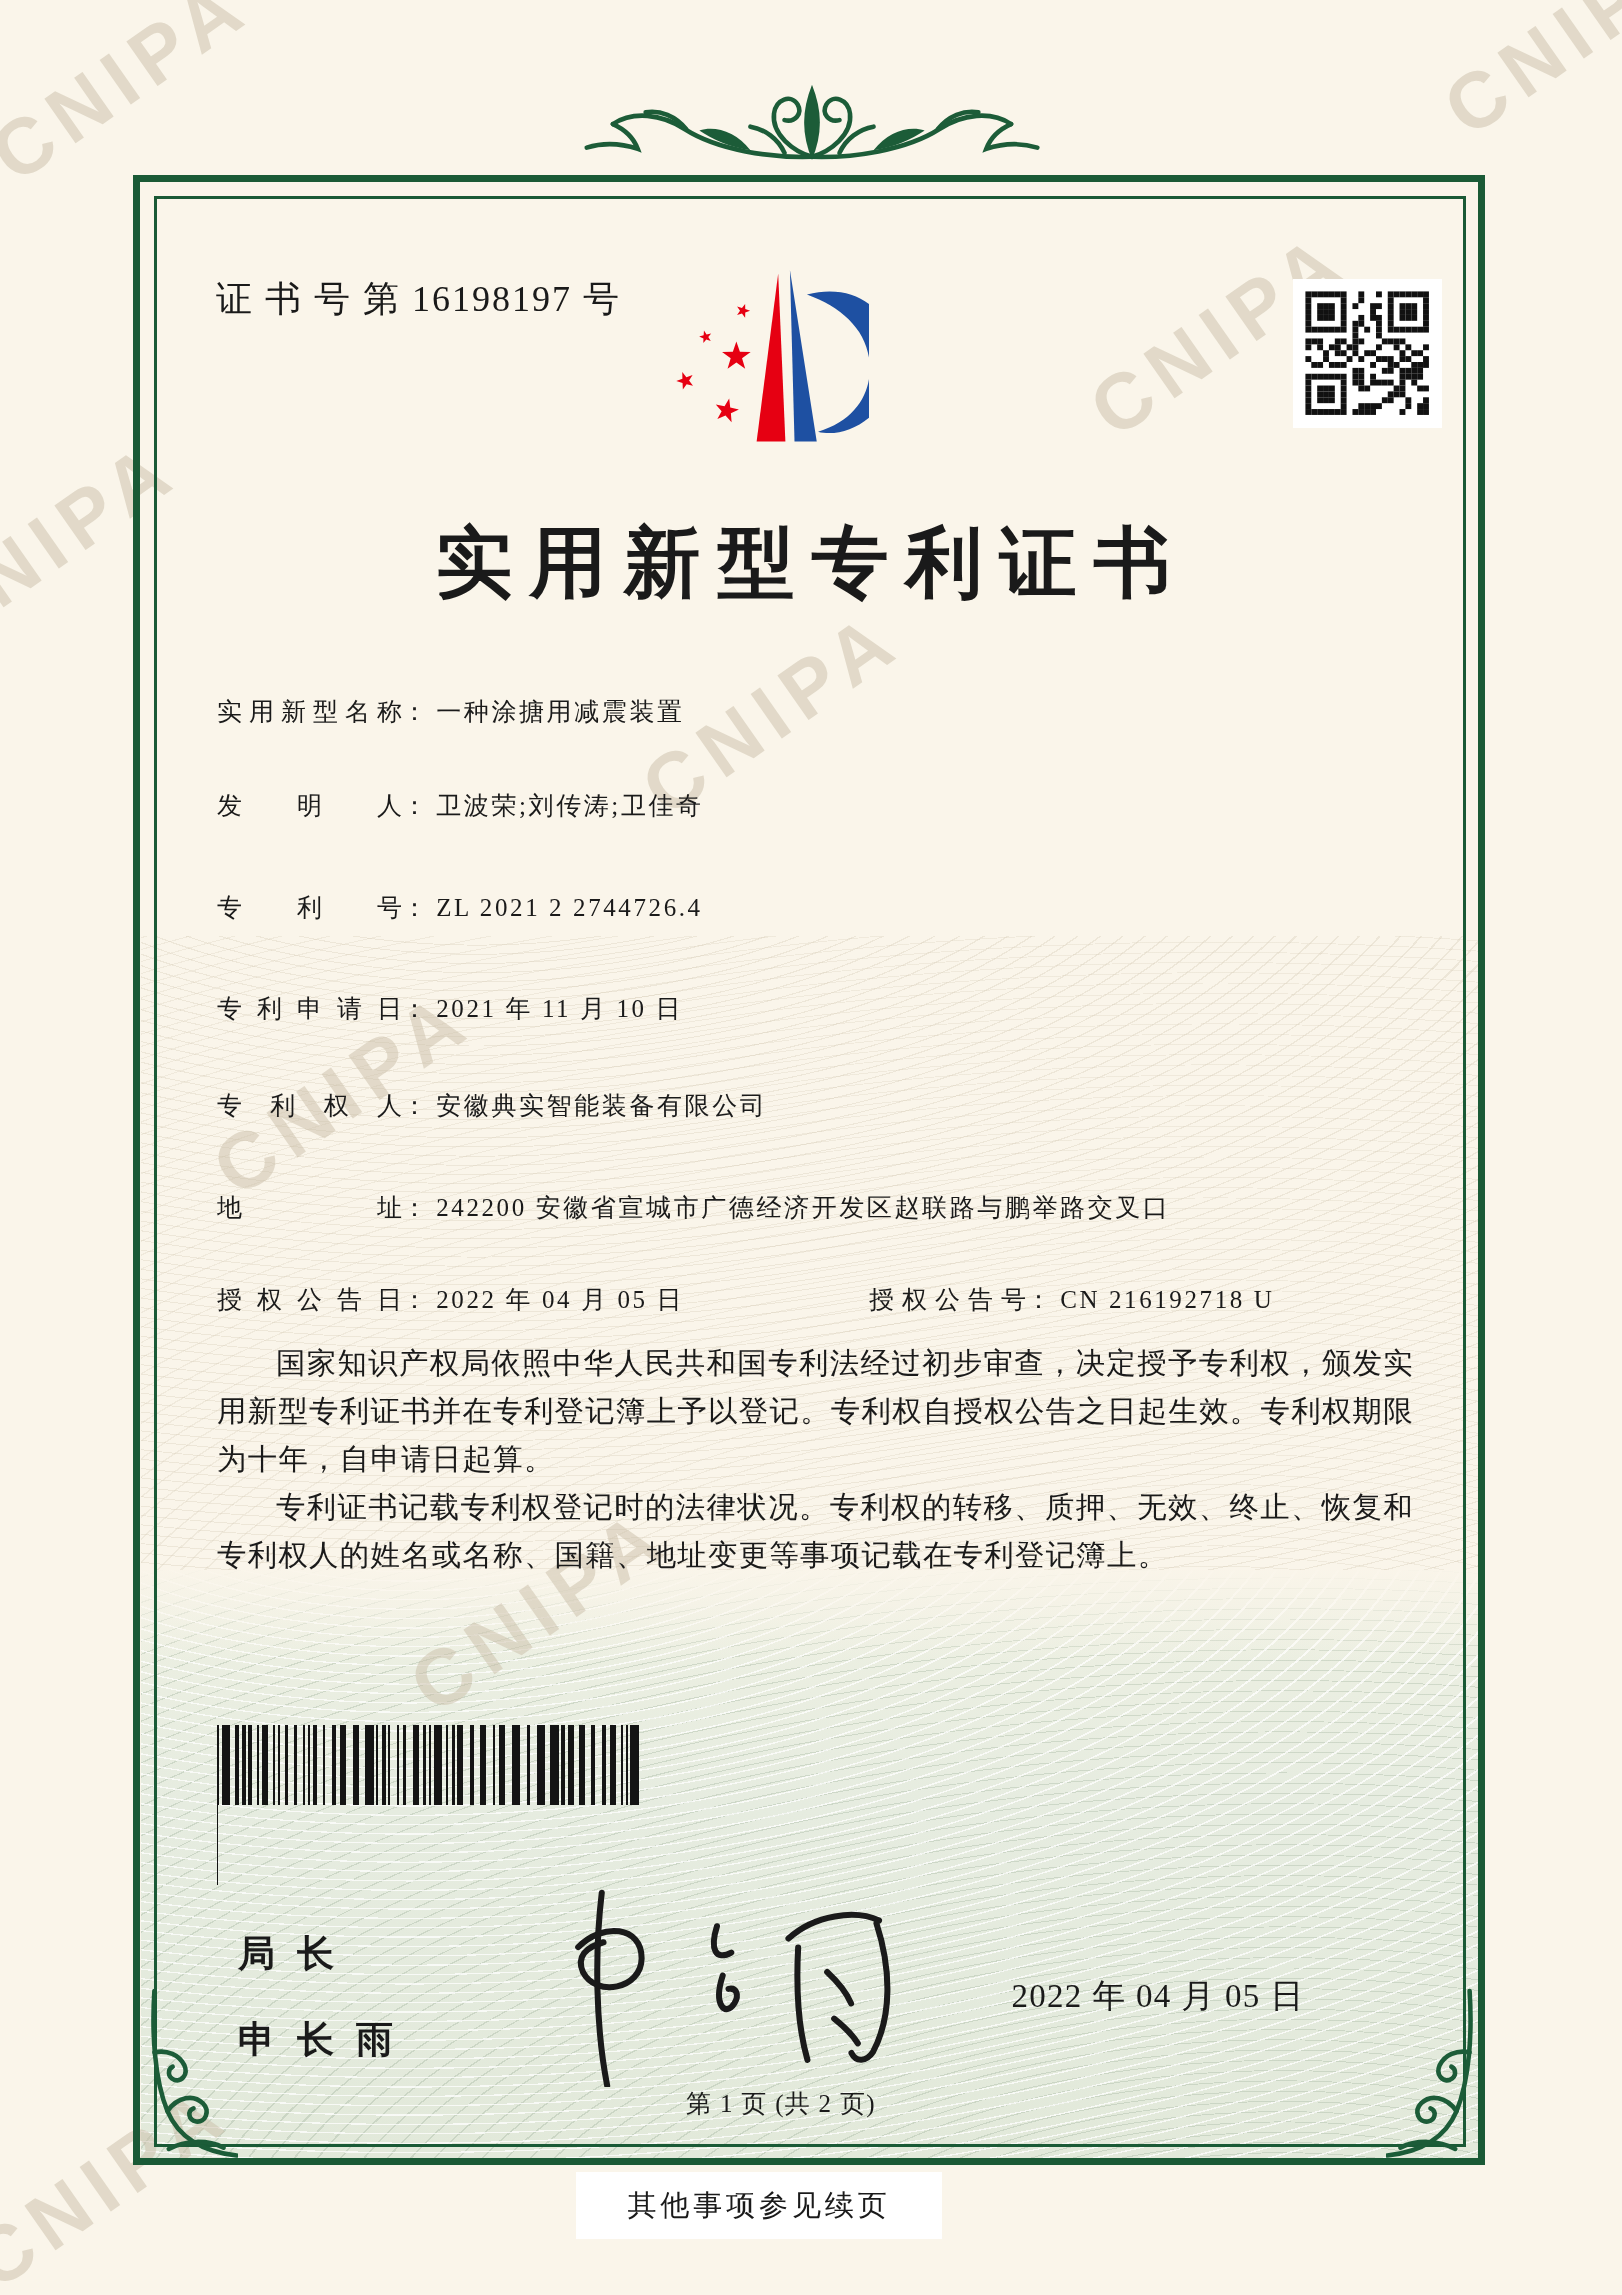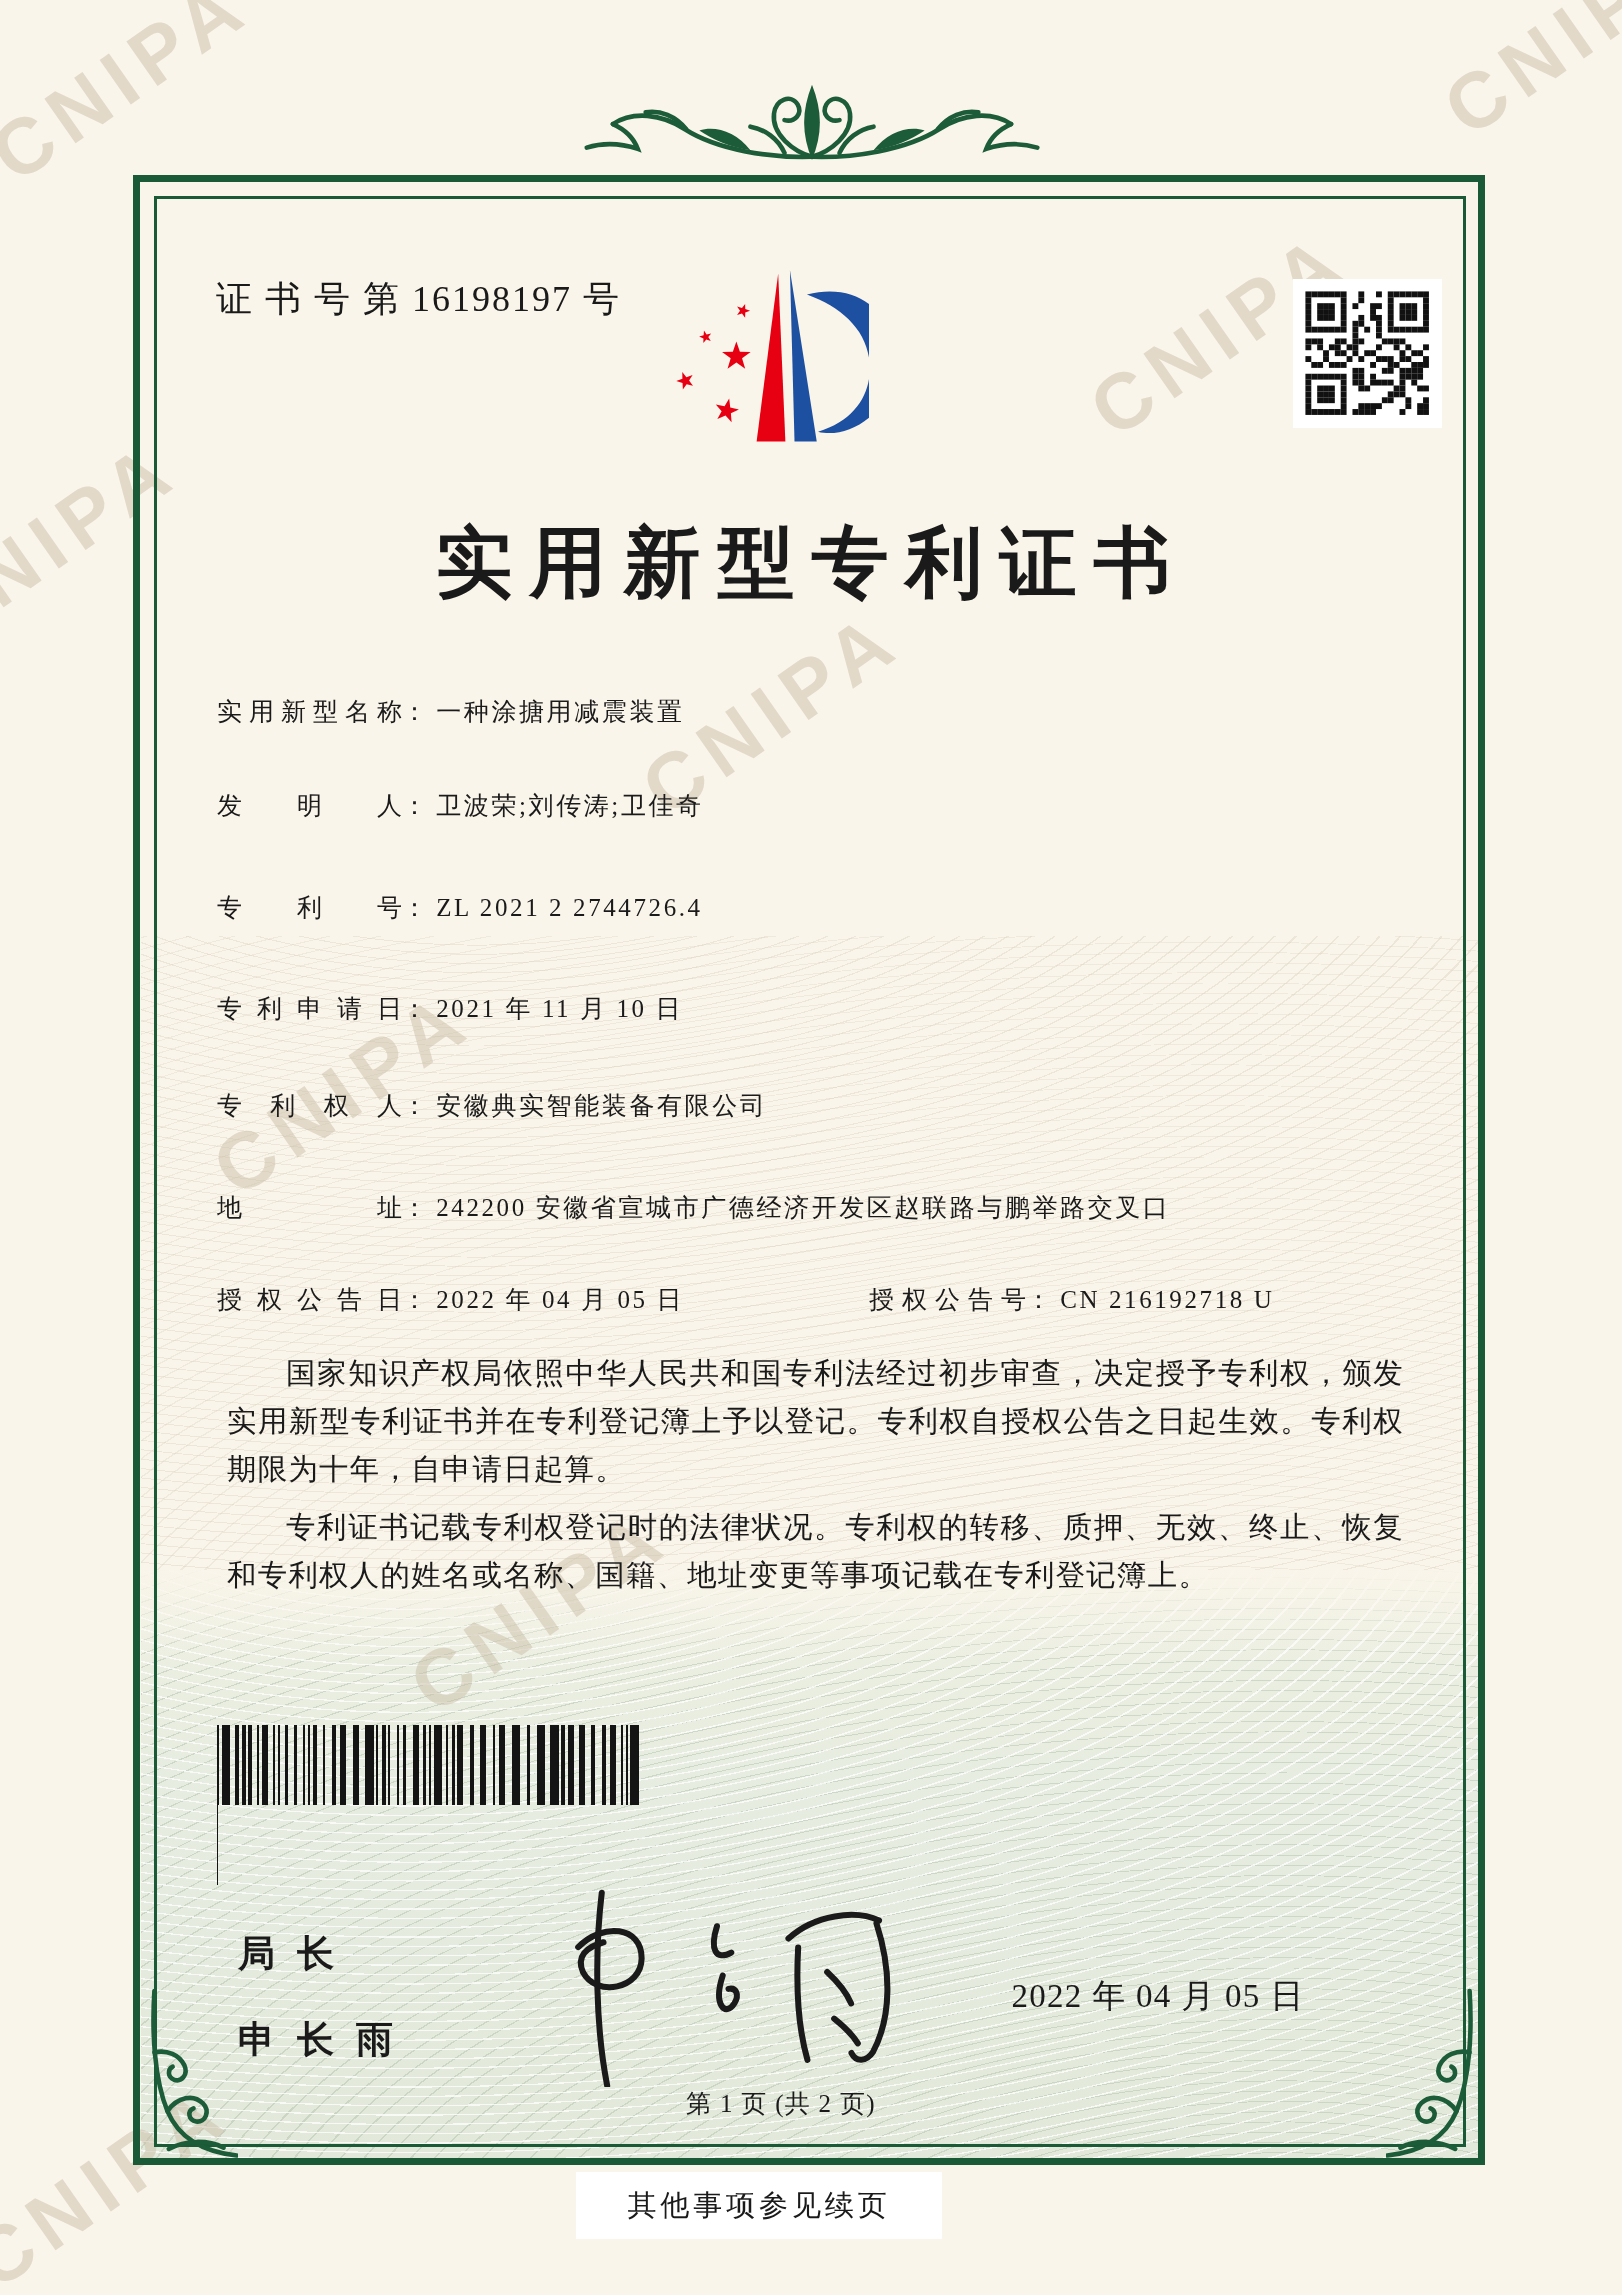--- a/index.html
+++ b/index.html
@@ -47,21 +47,21 @@
   .fields{position:absolute;left:217px;top:0;width:1197px;}
   .field-row{position:absolute;left:0;width:1197px;font-size:25px;line-height:41px;}
   .pair{display:inline-block;vertical-align:top;}
   .pair.second{position:absolute;left:652px;top:0;}
   .flabel{display:inline-block;width:185px;text-align:justify;text-align-last:justify;vertical-align:top;}
   .pair.second .flabel{width:157px;}
   .fcolon{display:inline-block;vertical-align:top;}
   .fvalue{display:inline-block;vertical-align:top;margin-left:9.2px;letter-spacing:2.6px;max-width:870px;}
   .paras{position:absolute;left:217px;top:1339px;width:1197px;font-size:29.4px;
     line-height:48px;text-align:justify;letter-spacing:1.3px;}
-  .paras p{margin:10px;text-indent:59px;}
+  .paras p{margin:0;text-indent:59px;}
   .barcode{position:absolute;left:217px;top:1725px;width:431px;height:80px;font-size:0;}
   .barcode .bar{display:inline-block;height:80px;background:#141414;vertical-align:top;}
   .signer{position:absolute;left:238px;font-size:37px;font-weight:bold;letter-spacing:22px;
     font-family:"Liberation Sans","DejaVu Sans",sans-serif;}
   .signer-title{top:1929px;}
   .signer-name{top:2015px;}
   .signature{position:absolute;left:543px;top:1858px;width:386px;height:229px;}
   .grant-date{position:absolute;left:1158px;top:1974px;transform:translateX(-50%);
     font-size:33px;letter-spacing:1.3px;white-space:nowrap;}
   .reprint{position:absolute;left:1154px;top:2026px;transform:translateX(-50%);

